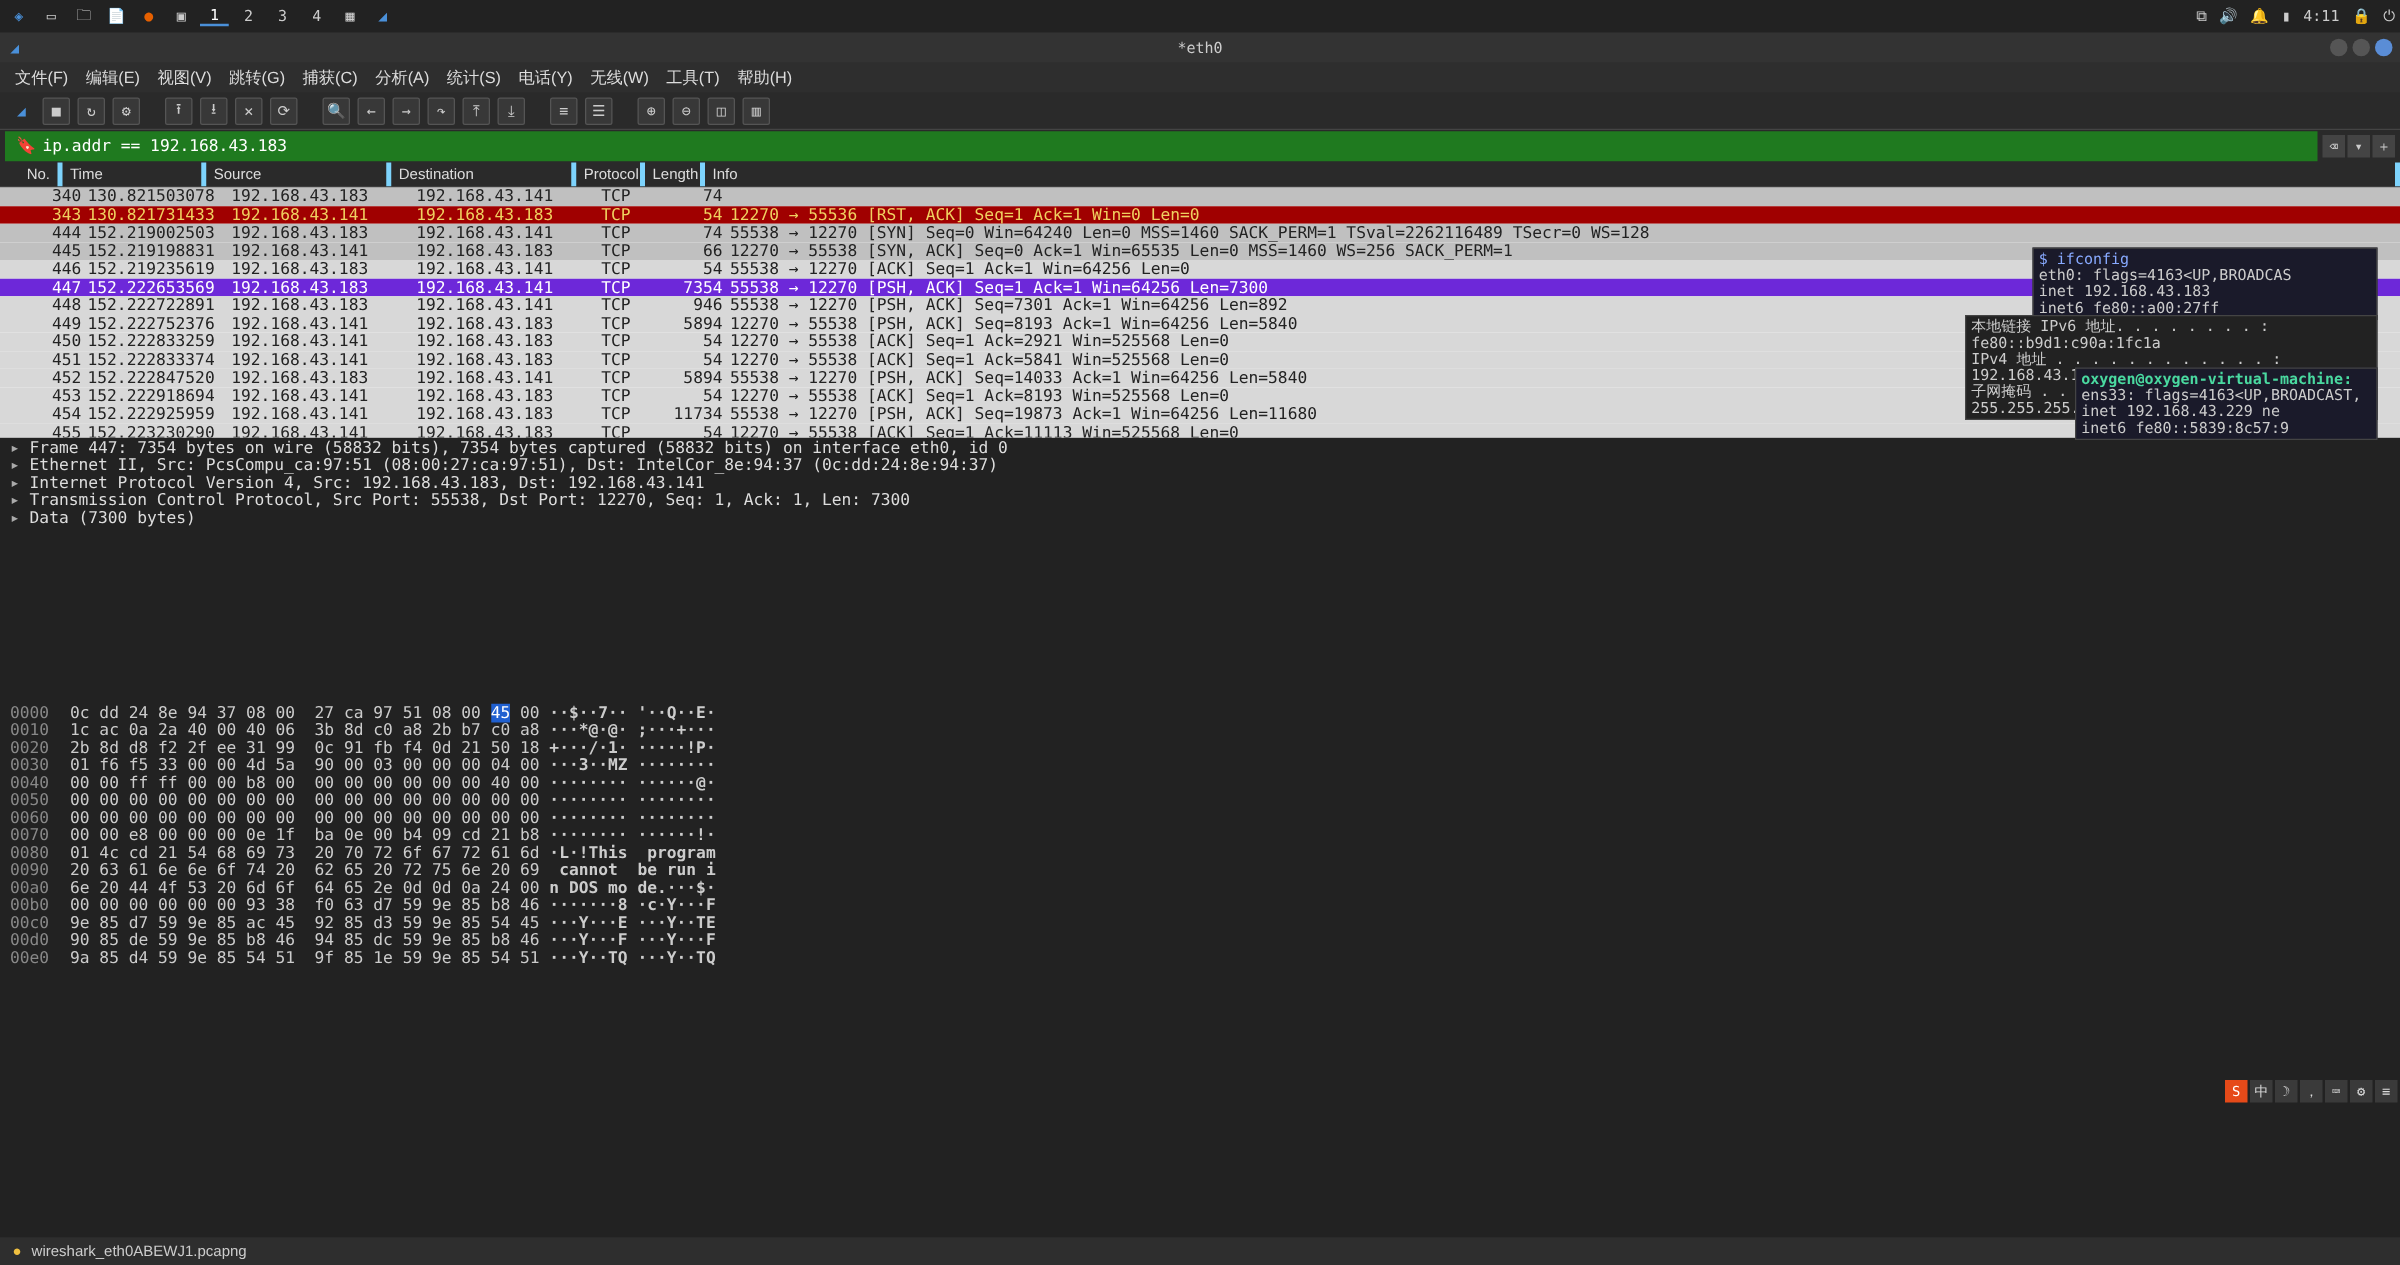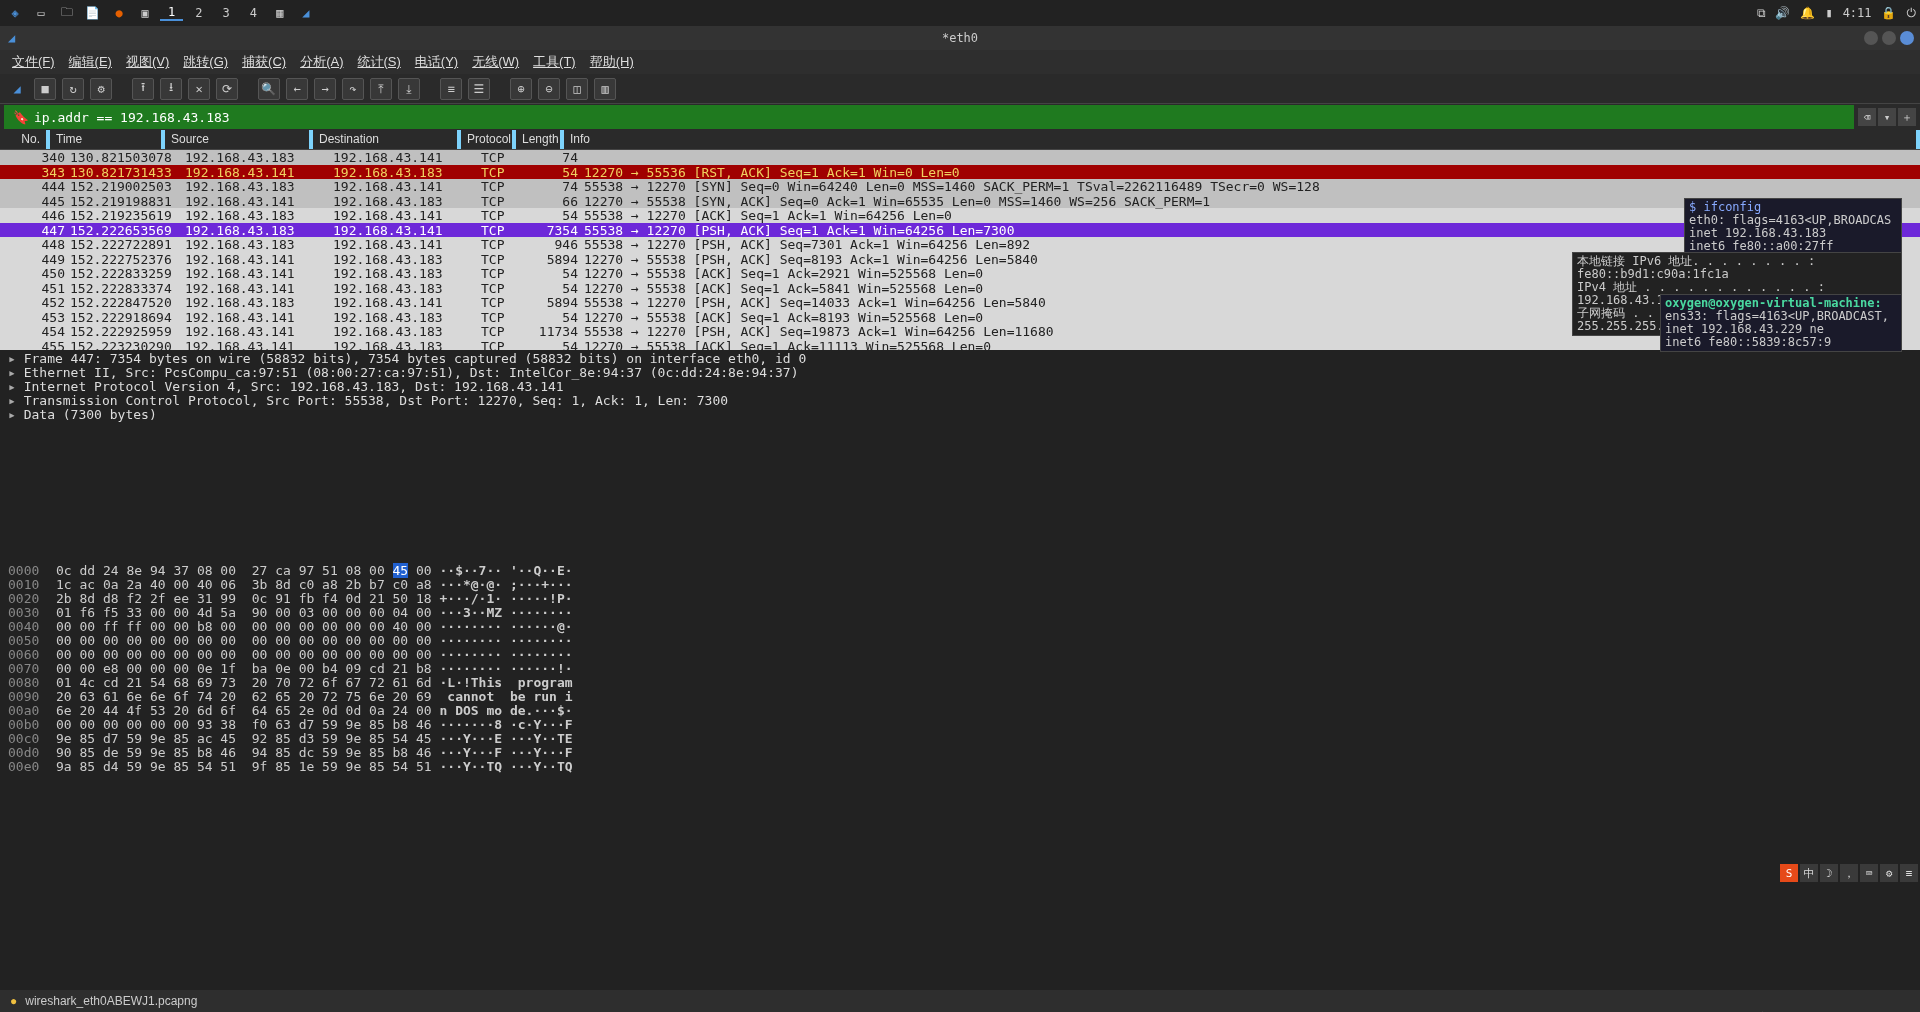--- a/index.html
+++ b/index.html
@@ -9,21 +9,21 @@
 .taskbar .tb-blue { color: #4a90d9; }
 .taskbar-num { padding: 0 8px; color: #ccc; cursor: pointer; }
 .taskbar-num.active { color: #fff; border-bottom: 2px solid #4a90d9; }
 .taskbar-right { margin-left: auto; display: flex; gap: 10px; align-items: center; color: #ccc; }
 .window { position: absolute; top: 26px; left: 0; right: 0; bottom: 0; background: #2a2a2a; display: flex; flex-direction: column; }
 .titlebar { height: 24px; background: #333; display: flex; align-items: center; justify-content: center; color: #ccc; position: relative; }
 .titlebar .shark { position: absolute; left: 8px; color: #4a90d9; }
 .titlebar .winbtns { position: absolute; right: 6px; display: flex; gap: 4px; }
 .titlebar .winbtns span { width: 14px; height: 14px; border-radius: 50%; background: #555; cursor: pointer; }
 .titlebar .winbtns .close { background: #5a8dd6; }
-.menubar { height: 24px; background: #2e2e2e; display: flex; align-items: center; padding: 0 6px; gap: 2px; font-family: sans-serif; font-size: 13px; text-decoration: underline; }
+.menubar { height: 24px; background: #2e2e2e; display: flex; align-items: center; padding: 0 6px; gap: 2px; font-family: sans-serif; font-size: 13px; }
 .menubar span { padding: 2px 6px; cursor: pointer; }
 .toolbar { height: 30px; background: #2a2a2a; display: flex; align-items: center; padding: 0 6px; gap: 6px; border-bottom: 1px solid #444; }
 .tb-btn { width: 22px; height: 22px; display: flex; align-items: center; justify-content: center; color: #ccc; cursor: pointer; border: 1px solid #555; border-radius: 2px; background: #383838; }
 .tb-btn.blue { color: #4a90d9; border: none; background: none; }
 .filterbar { height: 26px; display: flex; align-items: center; background: #2a2a2a; padding: 0 4px; gap: 4px; }
 .filter-input { flex: 1; background: #1f7a1f; color: #fff; padding: 3px 8px; font-family: monospace; font-size: 13px; border: none; display: flex; align-items: center; gap: 4px; }
 .filter-icon { width: 18px; height: 18px; display: inline-flex; align-items: center; justify-content: center; }
 .filter-extra { display: flex; gap: 2px; }
 .filter-btn { width: 18px; height: 18px; background: #444; color: #ccc; display: flex; align-items: center; justify-content: center; cursor: pointer; font-size: 11px; }
 .packet-header { height: 20px; background: #2a2a2a; display: flex; font-family: sans-serif; font-size: 12px; color: #ddd; border-bottom: 1px solid #444; }
@@ -45,21 +45,21 @@
 .tree-line::before { content: "▸ "; color: #aaa; }
 .hex-pane { flex: 1; background: #222; color: #ccc; padding: 4px 8px; font-family: monospace; font-size: 13px; line-height: 14px; white-space: pre; overflow: hidden; }
 .hex-line { display: flex; align-items: center; }
 .hex-off { color: #888; width: 48px; }
 .hex-bytes { width: 360px; }
 .hex-ascii { color: #ccc; font-weight: bold; }
 .hex-hl { background: #2060d0; color: #fff; }
 .statusbar { height: 22px; background: #2e2e2e; display: flex; align-items: center; padding: 0 10px; font-family: sans-serif; font-size: 12px; color: #ccc; }
 .statusbar .right { margin-left: auto; display: flex; gap: 20px; margin-top: 35px; }
 .overlay-term { position: absolute; font-family: monospace; font-size: 12px; background: #1a1a2a; color: #ccc; padding: 2px 4px; line-height: 13px; border: 1px solid #444; }
-.overlay1 { top: 198px; right: 18px; width: 218px; }
+.overlay1 { top: 198px; right: 18px; width: 276px; }
 .overlay2 { top: 252px; right: 18px; width: 330px; background: #222; }
 .overlay3 { top: 294px; right: 18px; width: 242px; }
 .ov-cmd { color: #88aaff; }
 .ov-host { color: #4ad9a0; font-weight: bold; }
 .tray { position: absolute; bottom: 130px; right: 2px; display: flex; gap: 2px; }
 .tray span { width: 18px; height: 18px; background: #3a3a3a; display: flex; align-items: center; justify-content: center; font-size: 11px; }
 .tray .sogou { background: #e64a19; color: #fff; }
 </style>
 </head>
 <body>

